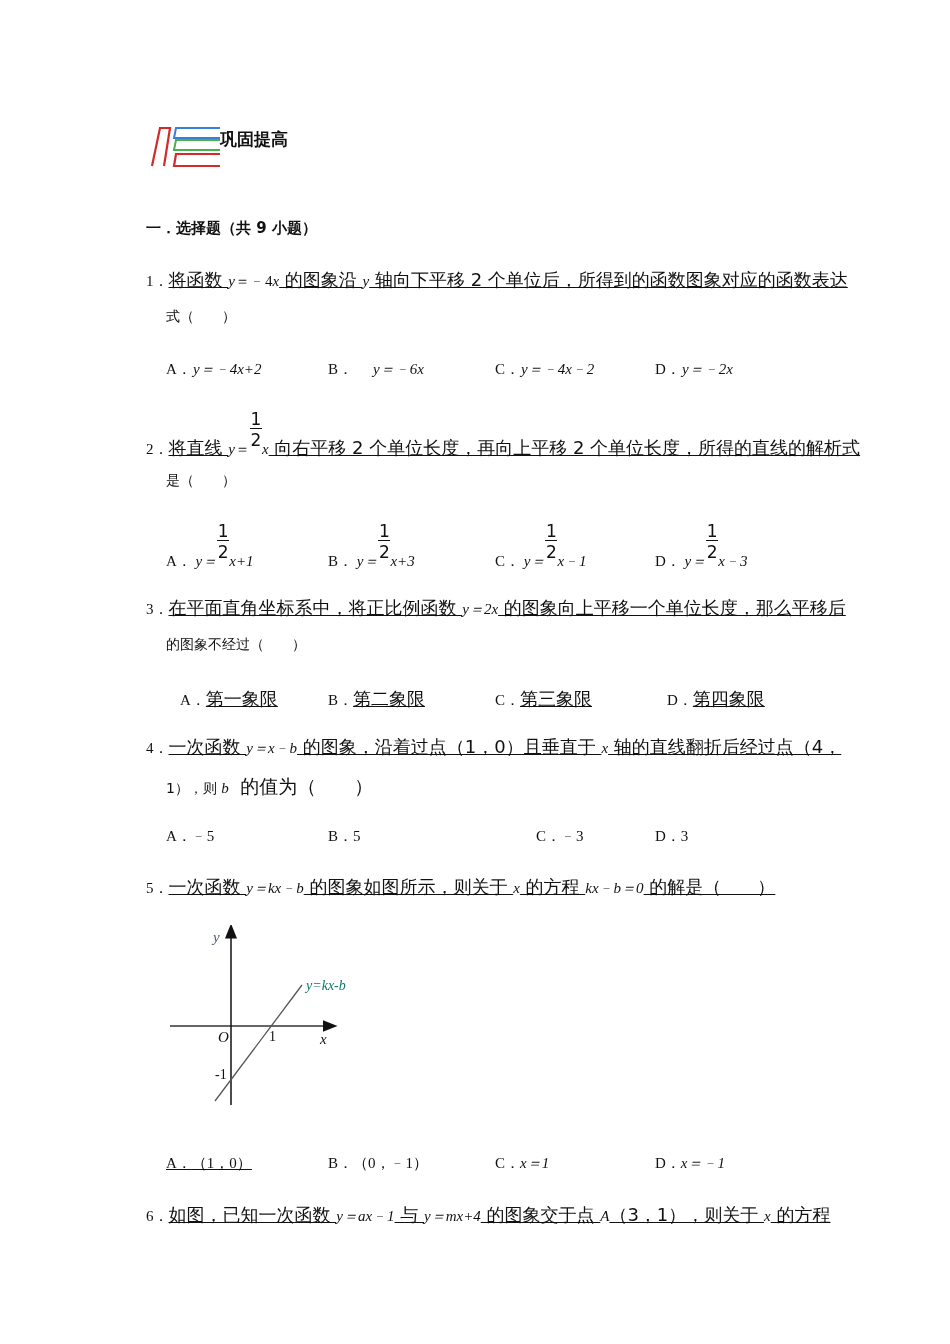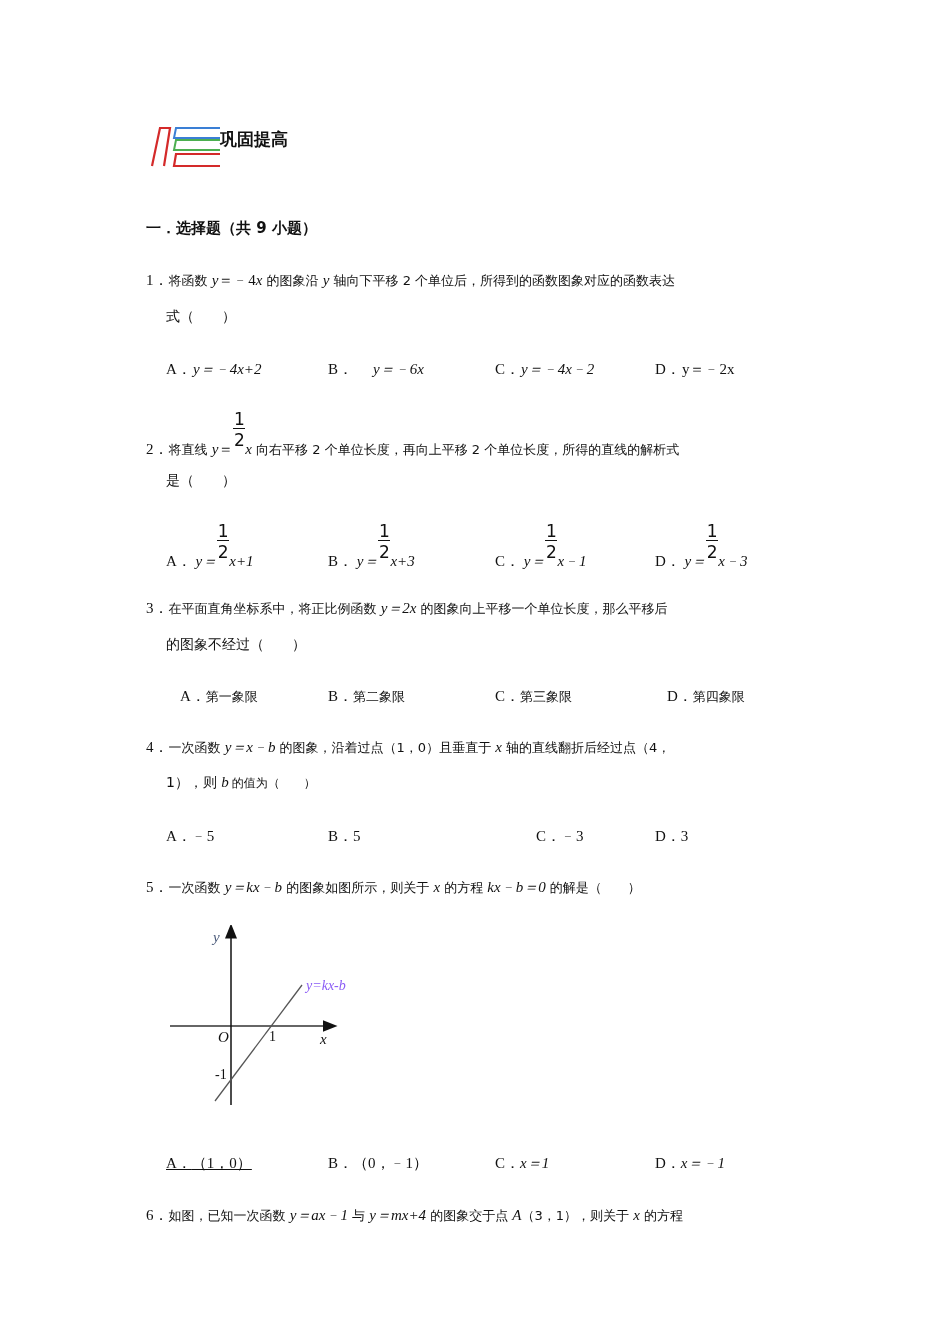--- a/index.html
+++ b/index.html
@@ -5,21 +5,21 @@
   html, body { margin: 0; padding: 0; background: #ffffff; }
   body { width: 950px; height: 1344px; position: relative; overflow: hidden;
          font-family: "Liberation Serif", "DejaVu Serif", serif; color: #111; }
   .abs { position: absolute; }
   .logo { left: 148px; top: 122px; width: 76px; height: 48px; }
   .logo-title { left: 220px; top: 128px; font-size: 17px; font-weight: bold;
                 font-family: "DejaVu Sans", "Liberation Sans", sans-serif; }
   .section-title { left: 146px; top: 219px; font-size: 15px; font-weight: bold;
                    font-family: "DejaVu Sans", "Liberation Sans", sans-serif; text-align: right; }
   .q { left: 146px; font-size: 15px; line-height: 20px; white-space: nowrap; }
-  .q .cjk, .opt .cjk { font-family: "DejaVu Sans", sans-serif; font-size: 13px; }
+  .q .cjk, .opt .cjk { font-family: "DejaVu Sans", sans-serif; font-size: 18px; text-decoration: underline; }
   .cont { left: 166px; font-size: 15px; white-space: nowrap; }
   .opt { font-size: 15px; white-space: nowrap; }
   i { font-style: italic; }
   .frac { display: inline-block; position: relative; width: 12px; height: 20px; vertical-align: baseline; }
   .frac .num { position: absolute; left: 0; top: -24px; font-family: "DejaVu Sans", sans-serif; font-size: 17px; border-bottom: 1.5px solid #111; line-height: 18px; width: 12px; text-align:center;}
   .frac .den { position: absolute; left: 0; top: -4px; font-family: "DejaVu Sans", sans-serif; font-size: 17px; width: 12px; text-align:center;}
   .graph { left: 165px; top: 925px; width: 210px; height: 185px; }
 </style>
 </head>
 <body>
@@ -40,21 +40,21 @@
   <span>1．</span><span class="cjk">将函数 </span><i>y</i><span>＝﹣4</span><i>x</i><span class="cjk"> 的图象沿 </span><i>y</i><span class="cjk"> 轴向下平移 2 个单位后，所得到的函数图象对应的函数表达</span>
 </div>
 <div class="abs cont cjk" style="top:308px;font-family:'DejaVu Sans',sans-serif;font-size:14px;">式（　　）</div>
 <div class="abs opt" style="left:166px;top:360px;">A．</div>
 <div class="abs opt" style="left:193px;top:360px;font-style:italic;">y＝﹣4x+2</div>
 <div class="abs opt" style="left:328px;top:360px;">B．</div>
 <div class="abs opt" style="left:373px;top:360px;font-style:italic;">y＝﹣6x</div>
 <div class="abs opt" style="left:495px;top:360px;">C．</div>
 <div class="abs opt" style="left:521px;top:360px;font-style:italic;">y＝﹣4x﹣2</div>
 <div class="abs opt" style="left:655px;top:360px;">D．</div>
-<div class="abs opt" style="left:682px;top:360px;text-align:right;">y＝﹣2x</div>
+<div class="abs opt" style="left:682px;top:360px;font-style:italic;text-align:right;">y＝﹣2x</div>
 
 <div class="abs q" style="top:434px;">
   <span>2．</span><span class="cjk">将直线 </span><i>y</i><span>＝</span><span class="frac"><span class="num">1</span><span class="den">2</span></span><i>x</i><span class="cjk"> 向右平移 2 个单位长度，再向上平移 2 个单位长度，所得的直线的解析式</span>
 </div>
 <div class="abs cont" style="top:472px;font-family:'DejaVu Sans',sans-serif;font-size:14px;">是（　　）</div>
 
 <div class="abs opt" style="left:166px;top:546px;"><span>A．</span> <i>y＝</i><span class="frac"><span class="num">1</span><span class="den">2</span></span><i>x+1</i></div>
 <div class="abs opt" style="left:328px;top:546px;"><span>B．</span> <i>y＝</i><span class="frac"><span class="num">1</span><span class="den">2</span></span><i>x+3</i></div>
 <div class="abs opt" style="left:495px;top:546px;"><span>C．</span> <i>y＝</i><span class="frac"><span class="num">1</span><span class="den">2</span></span><i>x﹣1</i></div>
 <div class="abs opt" style="left:655px;top:546px;"><span>D．</span> <i>y＝</i><span class="frac"><span class="num">1</span><span class="den">2</span></span><i>x﹣3</i></div>
@@ -64,21 +64,21 @@
 </div>
 <div class="abs cont" style="top:636px;font-family:'DejaVu Sans',sans-serif;font-size:14px;">的图象不经过（　　）</div>
 <div class="abs opt" style="left:180px;top:687px;"><span>A．</span><span class="cjk">第一象限</span></div>
 <div class="abs opt" style="left:328px;top:687px;"><span>B．</span><span class="cjk">第二象限</span></div>
 <div class="abs opt" style="left:495px;top:687px;"><span>C．</span><span class="cjk">第三象限</span></div>
 <div class="abs opt" style="left:655px;top:687px;margin-left:12px;"><span>D．</span><span class="cjk">第四象限</span></div>
 
 <div class="abs q" style="top:737px;">
   <span>4．</span><span class="cjk">一次函数 </span><i>y＝x﹣b</i><span class="cjk"> 的图象，沿着过点（1，0）且垂直于 </span><i>x</i><span class="cjk"> 轴的直线翻折后经过点（4，</span>
 </div>
-<div class="abs cont" style="top:774px;"><span class="cjk" style="font-family:'DejaVu Sans',sans-serif;font-size:14px;">1），则 </span><i>b</i><span style="font-family:Liberation Serif, serif;font-size:12px;"> 的值为（　　）</span></div>
+<div class="abs cont" style="top:774px;"><span class="cjk" style="font-family:'DejaVu Sans',sans-serif;font-size:14px;">1），则 </span><i>b</i><span style="font-family:Liberation Mono, monospace;font-size:19px;"> 的值为（　　）</span></div>
 <div class="abs opt" style="left:166px;top:827px;"><span>A．</span><span>﹣5</span></div>
 <div class="abs opt" style="left:328px;top:827px;"><span>B．</span><span>5</span></div>
 <div class="abs opt" style="left:495px;top:827px;margin-left:41px;"><span>C．</span><span>﹣3</span></div>
 <div class="abs opt" style="left:655px;top:827px;"><span>D．</span><span>3</span></div>
 
 <div class="abs q" style="top:877px;">
   <span>5．</span><span class="cjk">一次函数 </span><i>y＝kx﹣b</i><span class="cjk"> 的图象如图所示，则关于 </span><i>x</i><span class="cjk"> 的方程 </span><i>kx﹣b＝0</i><span class="cjk"> 的解是（　　）</span>
 </div>
 
 <div class="abs graph">
@@ -90,21 +90,21 @@
     </defs>
     <line x1="5" y1="101" x2="165" y2="101" stroke="#333" stroke-width="1.5" marker-end="url(#arr)"></line>
     <line x1="66" y1="180" x2="66" y2="6" stroke="#111" stroke-width="1.5" marker-end="url(#arr)"></line>
     <line x1="50" y1="176" x2="137" y2="60" stroke="#555" stroke-width="1.3"></line>
   </svg>
   <span class="abs" style="left:48px;top:4px;font-style:italic;font-size:15px;color:#4a5a7a;">y</span>
   <span class="abs" style="left:155px;top:106px;font-style:italic;font-size:15px;">x</span>
   <span class="abs" style="left:53px;top:104px;font-style:italic;font-size:15px;">O</span>
   <span class="abs" style="left:104px;top:104px;font-size:14px;">1</span>
   <span class="abs" style="left:50px;top:142px;font-size:14px;">-1</span>
-  <span class="abs" style="left:141px;top:53px;font-style:italic;font-size:14px;color:#8b5cf6;">y=kx-b</span>
+  <span class="abs" style="left:141px;top:53px;font-style:italic;font-size:14px;color:#0f766e;">y=kx-b</span>
 </div>
 
 <div class="abs opt" style="left:166px;top:1154px;text-decoration:underline;"><span>A．</span><span>（1，0）</span></div>
 <div class="abs opt" style="left:328px;top:1154px;"><span>B．</span><span>（0，﹣1）</span></div>
 <div class="abs opt" style="left:495px;top:1154px;"><span>C．</span><i>x＝1</i></div>
 <div class="abs opt" style="left:655px;top:1154px;"><span>D．</span><i>x＝﹣1</i></div>
 
 <div class="abs q" style="top:1205px;">
   <span>6．</span><span class="cjk">如图，已知一次函数 </span><i>y＝ax﹣1</i><span class="cjk"> 与 </span><i>y＝mx+4</i><span class="cjk"> 的图象交于点 </span><i>A</i><span class="cjk">（3，1），则关于 </span><i>x</i><span class="cjk"> 的方程</span>
 </div>

